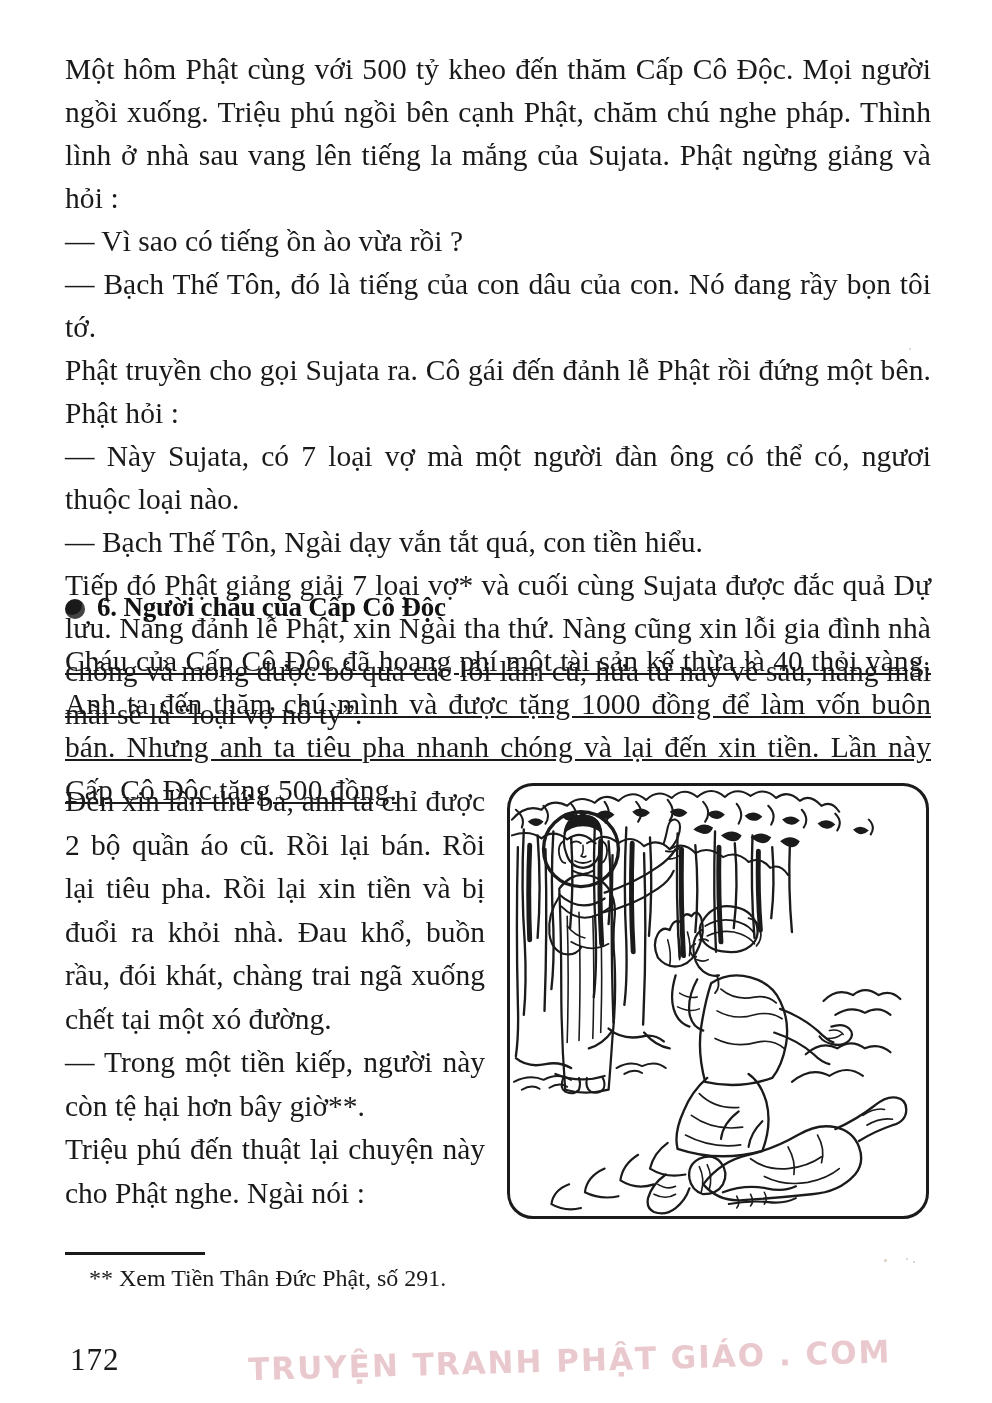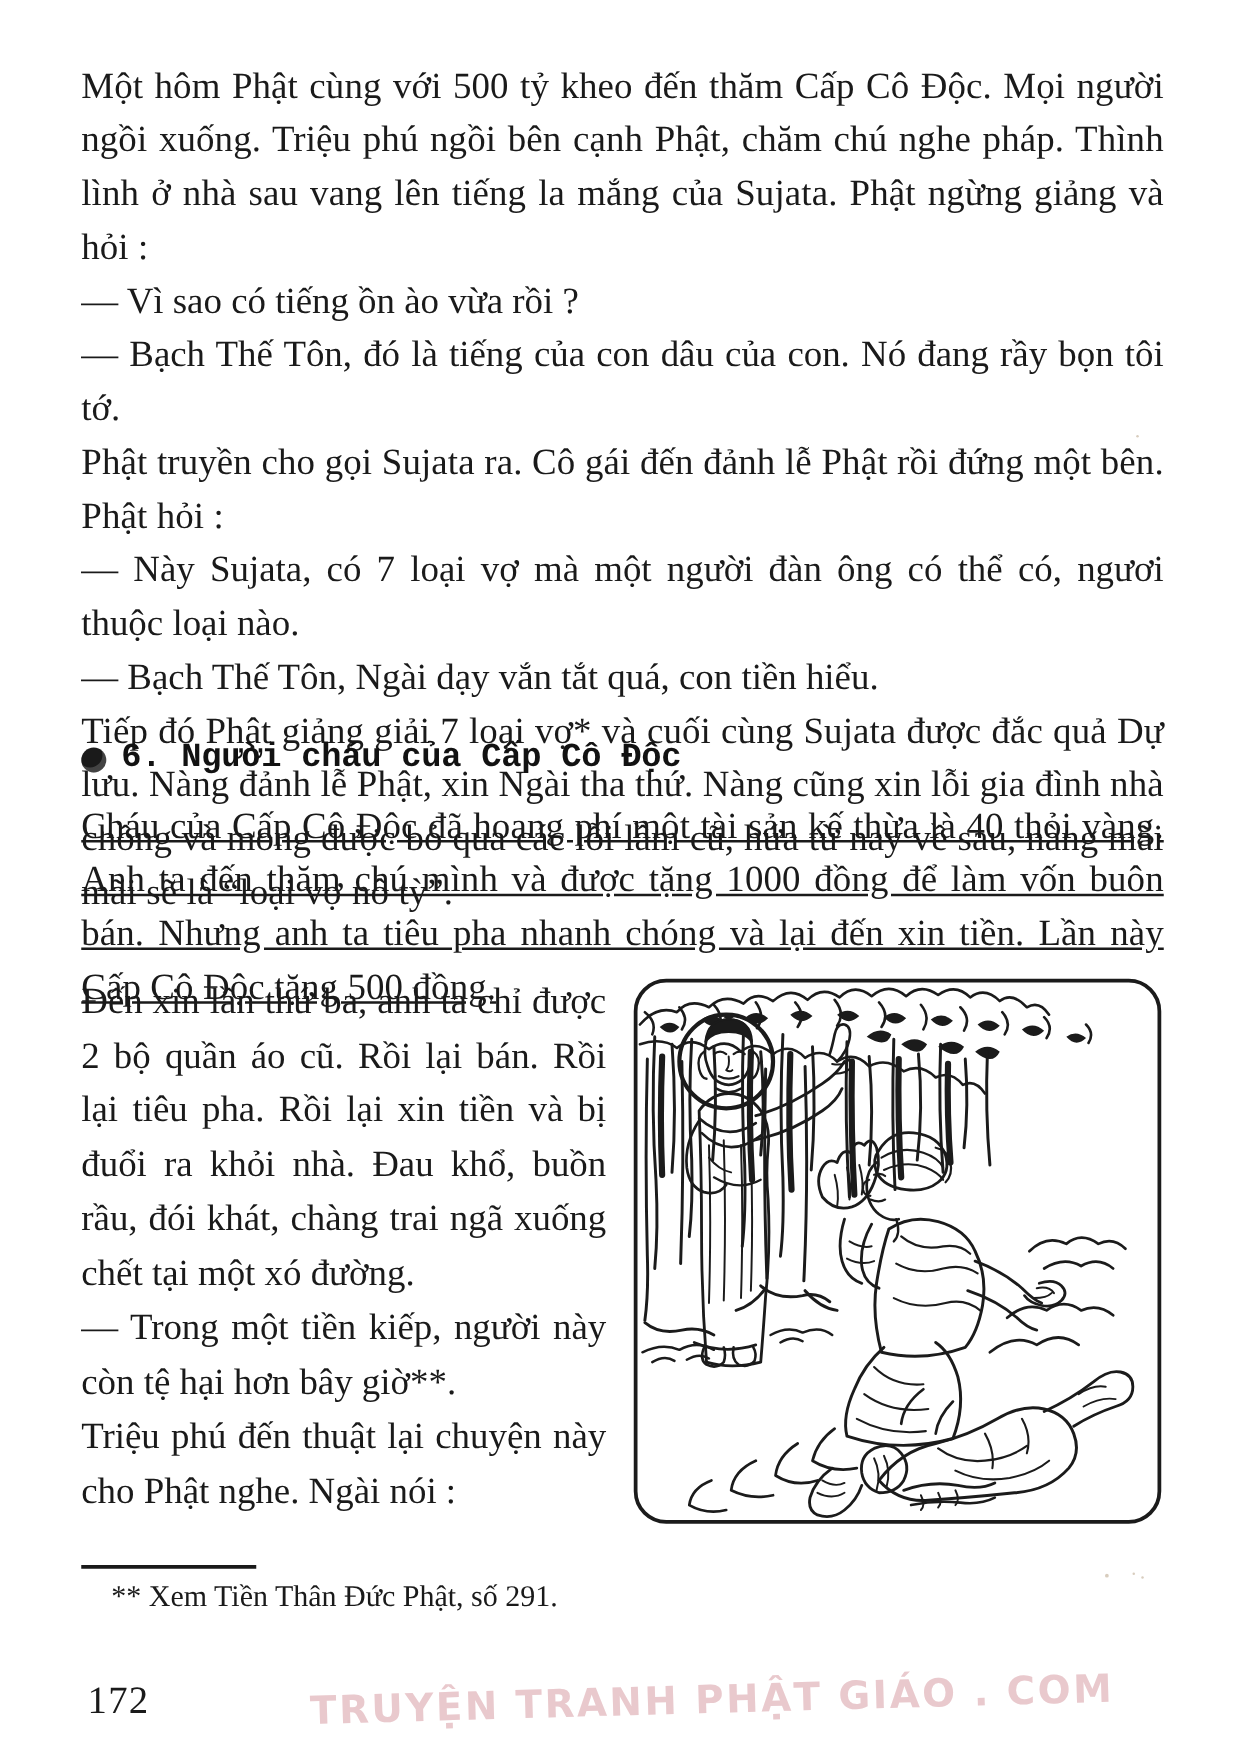--- a/index.html
+++ b/index.html
@@ -51,21 +51,21 @@
   .italic-quote { }
 
   
   .section-heading {
     position: absolute;
     left: 65px;
     top: 592px;
     display: flex;
     align-items: center;
     gap: 12px;
-    font-family: Liberation Mono, monospace;
+    font-family: Liberation Serif, serif;
     font-weight: bold;
     font-size: 27px;
     letter-spacing: -0.2px;
     color: #121212;
   }
   .bullet-dot {
     width: 20px;
     height: 20px;
     border-radius: 50%;
     background: #1a1a1a;

